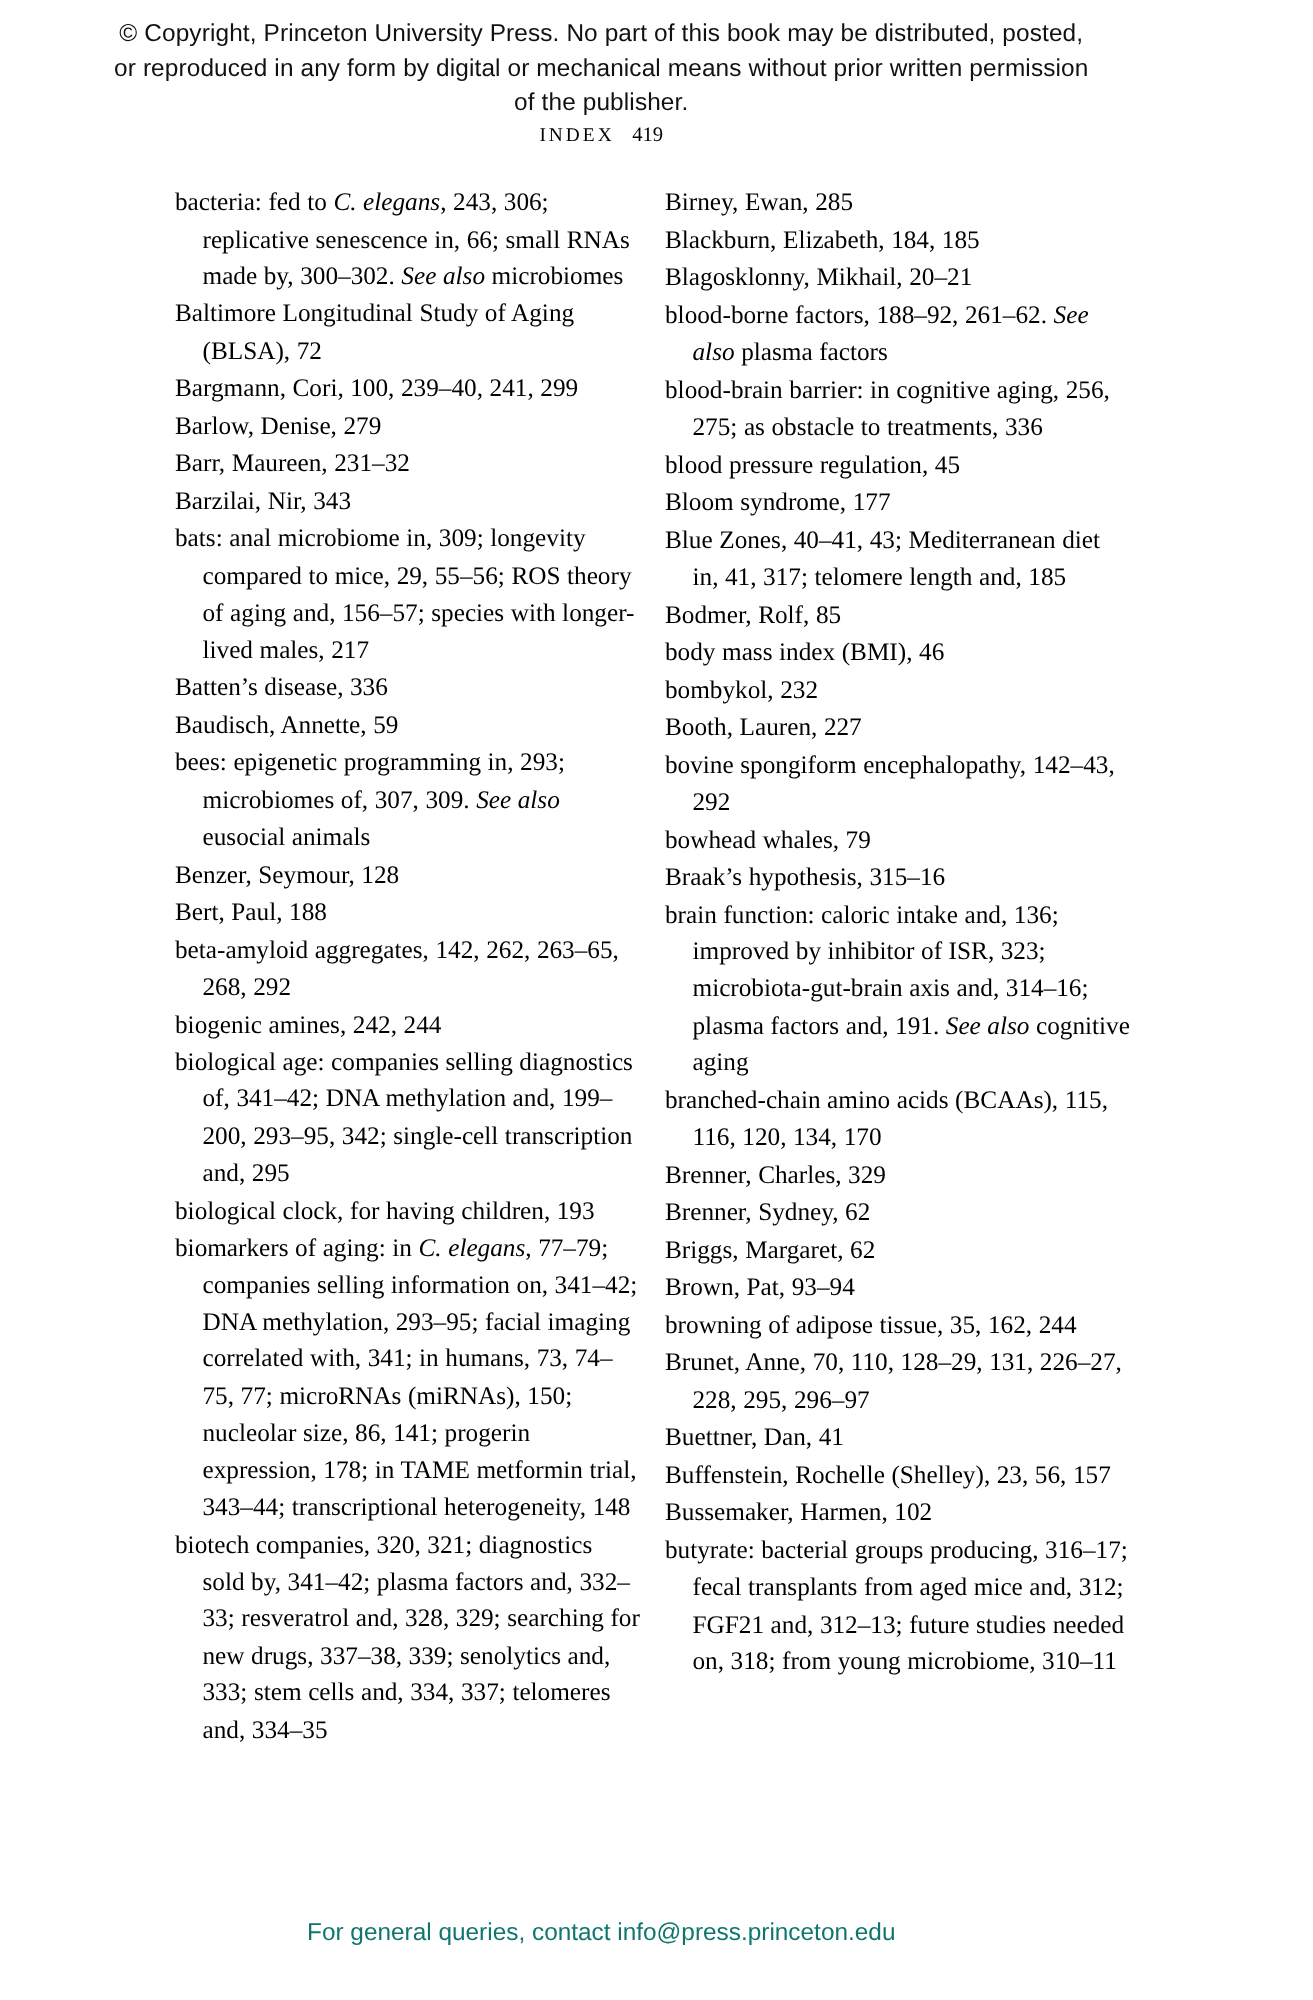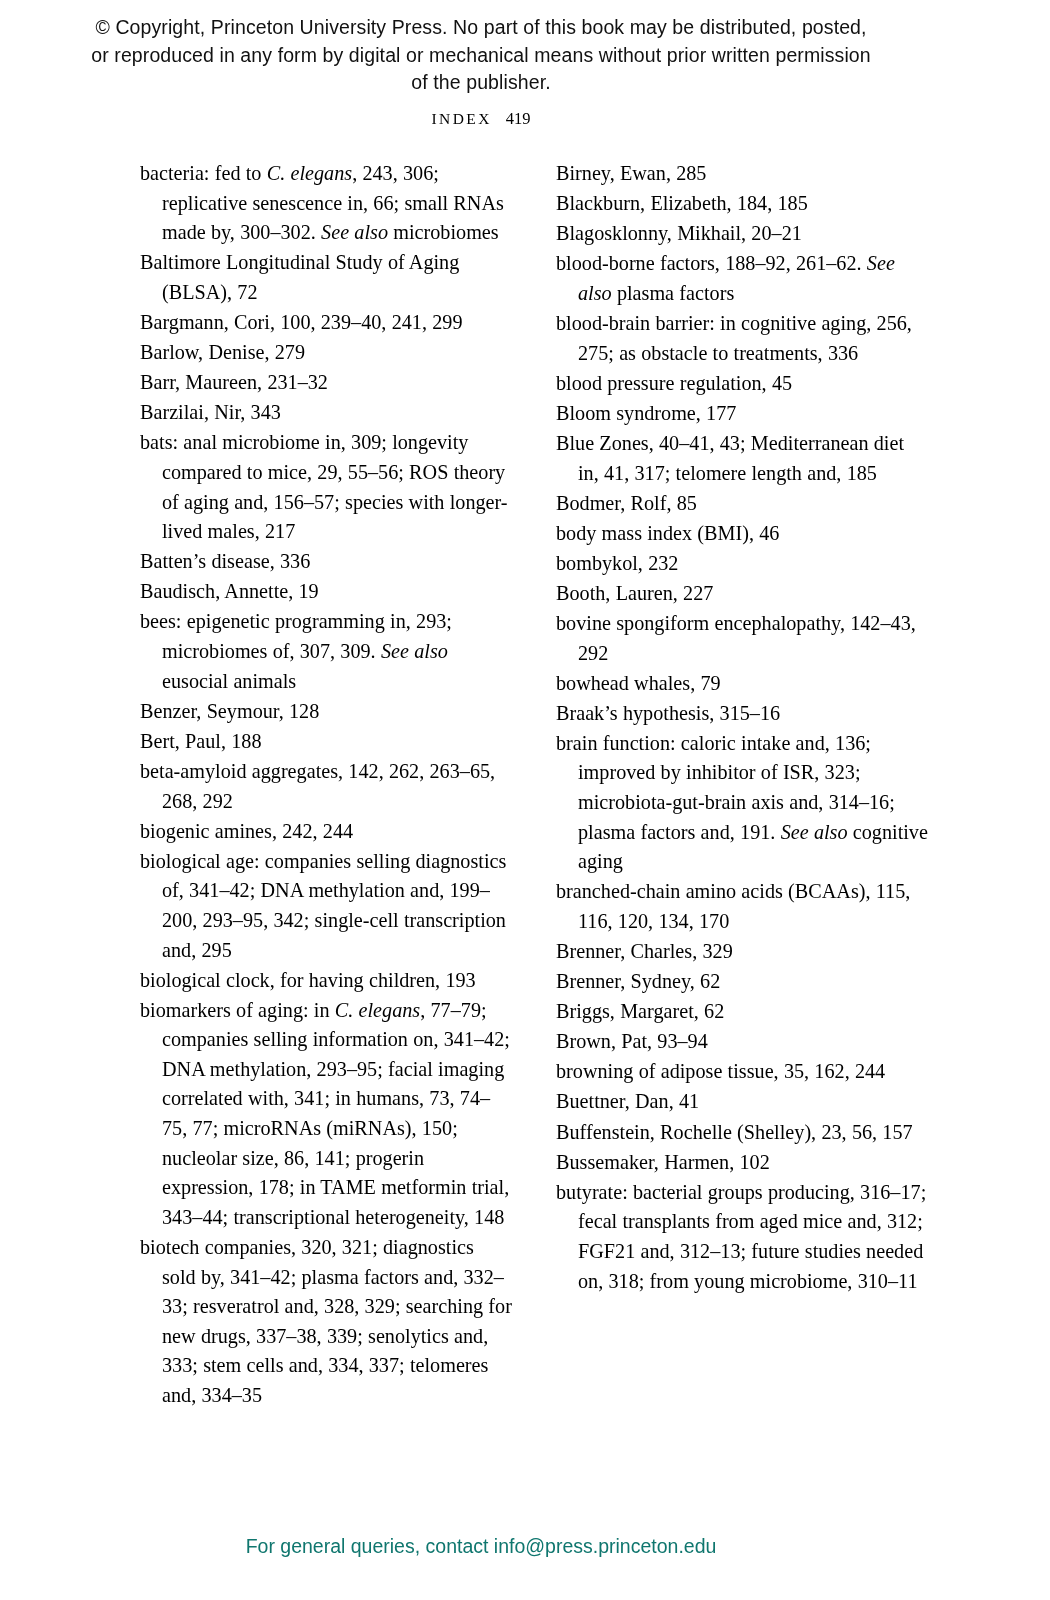--- a/index.html
+++ b/index.html
@@ -25,33 +25,33 @@
     font-family: "Liberation Sans", sans-serif;
     font-size: 19.5px;
     line-height: 1.42;
     text-align: center;
     padding: 14px 90px 0 90px;
     color: #111;
     letter-spacing: 0.1px;
   }
   .running-head {
     text-align: center;
-    margin-top: 12px;
+    margin-top: 1px;
     font-family: "Liberation Serif", serif;
     font-size: 15.5px;
     letter-spacing: 2.4px;
   }
   .running-head .folio {
     letter-spacing: 0px;
     font-size: 16.5px;
     margin-left: 14px;
   }
   .columns {
     display: flex;
-    gap: 44px;
+    gap: 20px;
     padding: 30px 100px 0 140px;
     box-sizing: border-box;
   }
   .col {
     width: 372px;
     flex: 0 0 372px;
   }
   .entry {
     font-size: 20.2px;
     line-height: 1.465;
@@ -89,21 +89,21 @@
   <div class="columns">
     <div class="col" id="left-col">
         <p class="entry">bacteria: fed to <i>C. elegans</i>, 243, 306; replicative senescence in, 66; small RNAs made by, 300–302. <i>See also</i> microbiomes</p>
         <p class="entry">Baltimore Longitudinal Study of Aging (BLSA), 72</p>
         <p class="entry">Bargmann, Cori, 100, 239–40, 241, 299</p>
         <p class="entry">Barlow, Denise, 279</p>
         <p class="entry">Barr, Maureen, 231–32</p>
         <p class="entry">Barzilai, Nir, 343</p>
         <p class="entry">bats: anal microbiome in, 309; longevity compared to mice, 29, 55–56; ROS theory of aging and, 156–57; species with longer-lived males, 217</p>
         <p class="entry">Batten’s disease, 336</p>
-        <p class="entry">Baudisch, Annette, 19</p>
+        <p class="entry">Baudisch, Annette, 59</p>
         <p class="entry">bees: epigenetic programming in, 293; microbiomes of, 307, 309. <i>See also</i> eusocial animals</p>
         <p class="entry">Benzer, Seymour, 128</p>
         <p class="entry">Bert, Paul, 188</p>
         <p class="entry">beta-amyloid aggregates, 142, 262, 263–65, 268, 292</p>
         <p class="entry">biogenic amines, 242, 244</p>
         <p class="entry">biological age: companies selling diagnostics of, 341–42; DNA methylation and, 199–200, 293–95, 342; single-cell transcription and, 295</p>
         <p class="entry">biological clock, for having children, 193</p>
         <p class="entry">biomarkers of aging: in <i>C. elegans</i>, 77–79; companies selling information on, 341–42; DNA methylation, 293–95; facial imaging correlated with, 341; in humans, 73, 74–75, 77; microRNAs (miRNAs), 150; nucleolar size, 86, 141; progerin expression, 178; in TAME metformin trial, 343–44; transcriptional heterogeneity, 148</p>
         <p class="entry">biotech companies, 320, 321; diagnostics sold by, 341–42; plasma factors and, 332–33; resveratrol and, 328, 329; searching for new drugs, 337–38, 339; senolytics and, 333; stem cells and, 334, 337; telomeres and, 334–35</p>
       </div>
@@ -123,20 +123,21 @@
         <p class="entry">bovine spongiform encephalopathy, 142–43, 292</p>
         <p class="entry">bowhead whales, 79</p>
         <p class="entry">Braak’s hypothesis, 315–16</p>
         <p class="entry">brain function: caloric intake and, 136; improved by inhibitor of ISR, 323; microbiota-gut-brain axis and, 314–16; plasma factors and, 191. <i>See also</i> cognitive aging</p>
         <p class="entry">branched-chain amino acids (BCAAs), 115, 116, 120, 134, 170</p>
         <p class="entry">Brenner, Charles, 329</p>
         <p class="entry">Brenner, Sydney, 62</p>
         <p class="entry">Briggs, Margaret, 62</p>
         <p class="entry">Brown, Pat, 93–94</p>
         <p class="entry">browning of adipose tissue, 35, 162, 244</p>
+        <p class="entry">Brunet, Anne, 70, 110, 128–29, 131, 226–27, 228, 295, 296–97</p>
         <p class="entry">Buettner, Dan, 41</p>
         <p class="entry">Buffenstein, Rochelle (Shelley), 23, 56, 157</p>
         <p class="entry">Bussemaker, Harmen, 102</p>
         <p class="entry">butyrate: bacterial groups producing, 316–17; fecal transplants from aged mice and, 312; FGF21 and, 312–13; future studies needed on, 318; from young microbiome, 310–11</p>
       </div>
   </div>
 
   <div class="footer">For general queries, contact info@press.princeton.edu</div>
 
 </div>

